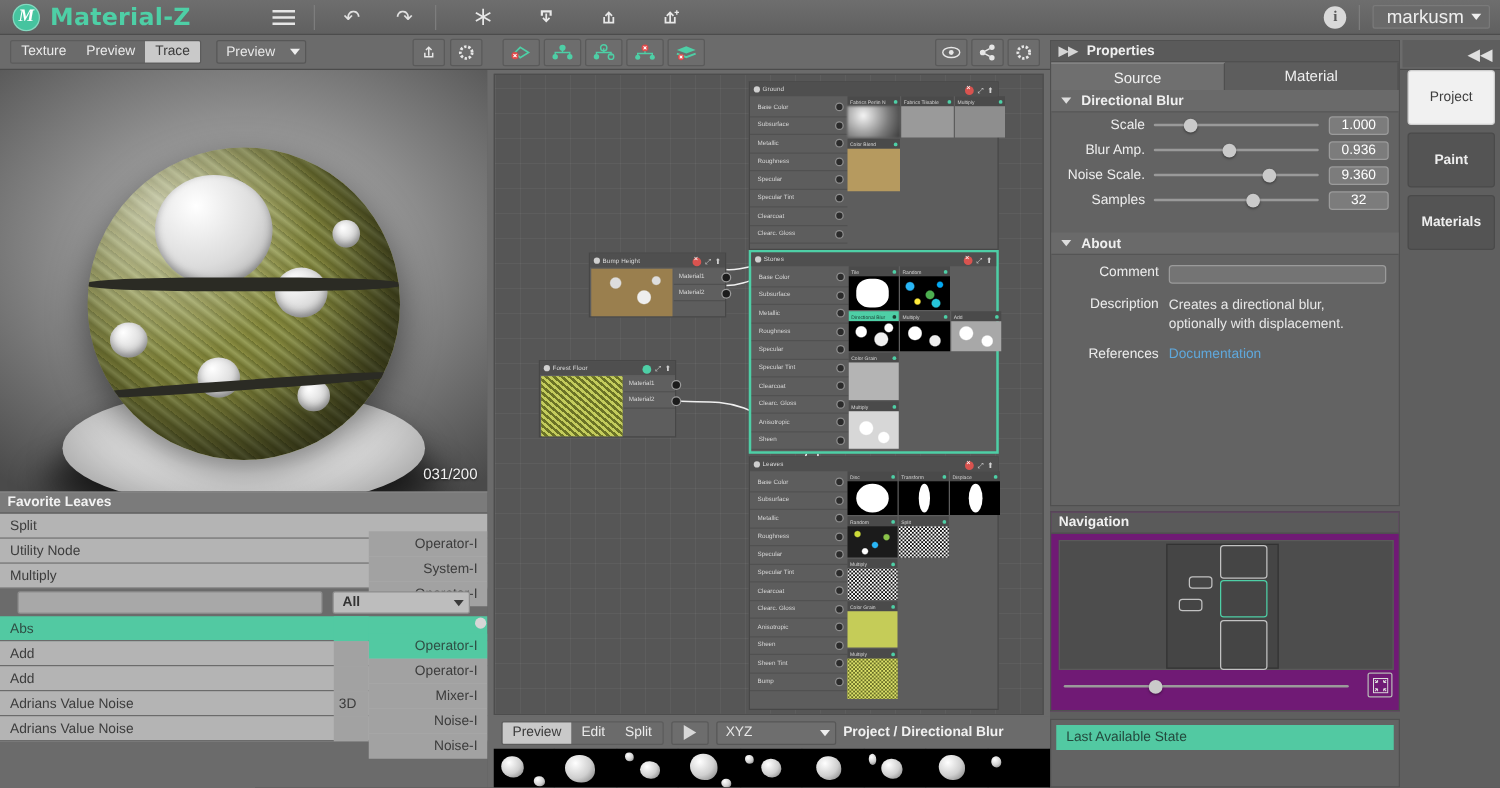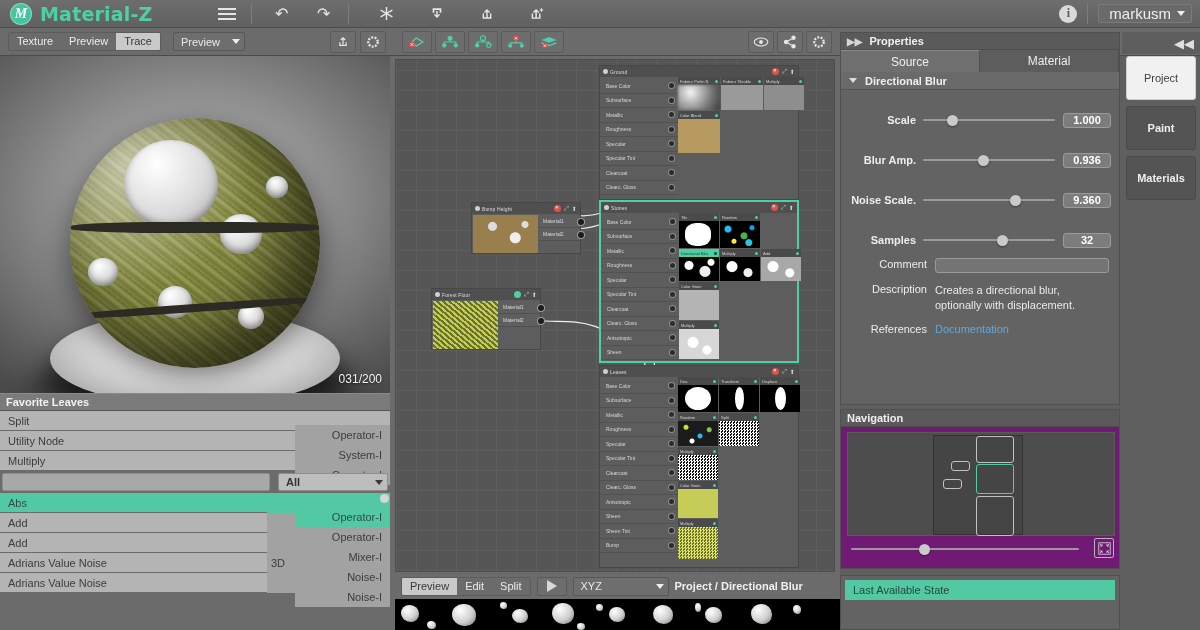--- a/index.html
+++ b/index.html
@@ -127,21 +127,21 @@
   }
   .srow {
     height:20px; display:flex; align-items:center; border-bottom:1px solid #6b6b6b;
     background:#b4b4b4; color:#3c3c3c; font-size:11px; cursor:pointer;
   }
   .srow .nm { flex:1; padding-left:8px; }
   .srow .tp { width:95px; background:#a2a2a2; text-align:right; padding-right:8px; height:20px; line-height:20px;margin-top:29px;}
   .srow .dim { width:28px; background:#a2a2a2; height:20px; line-height:20px; padding-left:4px; text-align:left;}
   .srow.sel { background:#52c9a2; color:#2f4f45; }
   .srow.sel .tp, .srow.sel .dim { background:#52c9a2; }
-  .searchrow { display:flex; align-items:center; height:22px; padding:2px 2px; background:#6b6b6b; gap:8px; }
+  .searchrow { display:flex; align-items:center; height:22px; padding:2px 14px; background:#6b6b6b; gap:8px; }
   .searchrow input {
     flex:1; height:18px; background:#a8a8a8; border:1px solid #8e8e8e; border-radius:2px;
     font-family:"Liberation Sans",sans-serif; font-size:11px; color:#2f2f2f; padding:0 5px;
   }
   .filter-combo {
     width:110px; height:18px; background:#bdbdbd; border:1px solid #8e8e8e; border-radius:2px;
     display:flex; align-items:center; justify-content:space-between; padding:0 4px 0 7px;
     color:#333; font-size:11px; font-weight:bold; cursor:pointer;
   }
   .filter-combo .caret { border-top-color:#3a3a3a; }
@@ -210,21 +210,21 @@
   .props-head { height:17px; background:#5a5a5a; display:flex; align-items:center; padding-left:6px; gap:7px;
                 font-size:11px; font-weight:bold; color:#f0f0f0; border-bottom:1px solid #4d4d4d;}
   .pin { color:#d5d5d5; font-size:10px; }
   .tabs { display:flex; height:22px; background:#5d5d5d; }
   .tab { flex:1; display:flex; align-items:center; justify-content:center; font-size:12px; color:#efefef;
          border-right:1px solid #4f4f4f; cursor:pointer; }
   .tab.on { background:#6f6f6f; border-top:1px solid #8a8a8a; }
   .sect-head { height:18px; background:#6a6a6a; display:flex; align-items:center; gap:8px; padding-left:8px;
                font-size:11px; font-weight:bold; color:#efefef; border-bottom:1px solid #555; }
   .tri-down { width:0;height:0;border-left:4px solid transparent;border-right:4px solid transparent;border-top:5px solid #ddd;}
-  .prow { display:flex; align-items:center; height:20px; margin-top:20px; padding-right:8px;font-weight:bold; }
+  .prow { display:flex; align-items:center; height:20px; margin-top:0; padding-right:8px; }
   .plabel { width:82px; text-align:right; font-size:11px; color:#ededed; padding-right:7px; }
   .slider { flex:1; position:relative; height:14px; display:flex; align-items:center; }
   .track { width:100%; height:2px; background:#9a9a9a; border-radius:1px; }
   .knob { position:absolute; width:11px;height:11px;border-radius:50%;background:#cacaca;
           box-shadow:0 1px 2px rgba(0,0,0,.4); cursor:pointer; }
   .numbox { width:48px;height:15px;margin-left:8px;background:#7c7c7c;border:1px solid #9b9b9b;border-radius:3px;
             font-size:11px;color:#fff;display:flex;align-items:center;justify-content:center;}
   .arow { display:flex; margin-top:6px; padding-right:10px; font-size:11px; }
   .alabel { width:94px; text-align:right; padding-right:8px; color:#ededed; }
   .comment-field { flex:1; height:15px; background:#747474; border:1px solid #9a9a9a; border-radius:3px; }
@@ -950,20 +950,24 @@
     </div>
     <div class="prow">
       <div class="plabel">Samples</div>
       <div class="slider">
         <div class="track"></div>
         <div class="knob" style="left:56%"></div>
       </div>
       <div class="numbox">32</div>
     </div>
 
+    <div class="sect-head" style="margin-top:16px">
+      <div class="tri-down"></div>
+      <span>About</span>
+    </div>
 
     <div class="arow" style="margin-top:8px">
       <div class="alabel">Comment</div>
       <div class="comment-field"></div>
     </div>
     <div class="arow" style="margin-top:10px">
       <div class="alabel">Description</div>
       <div style="flex:1;line-height:15px">
         <div>Creates a directional blur,</div>
         <div>optionally with displacement.</div>

